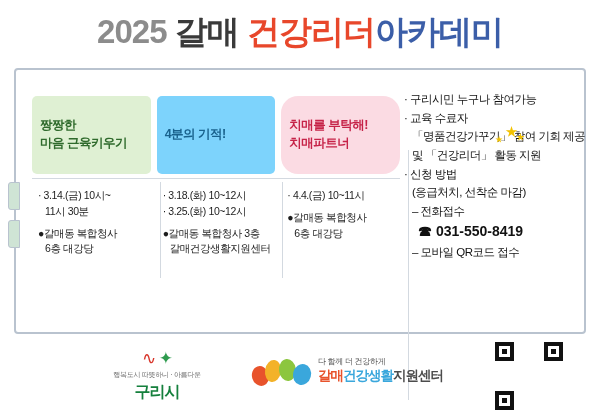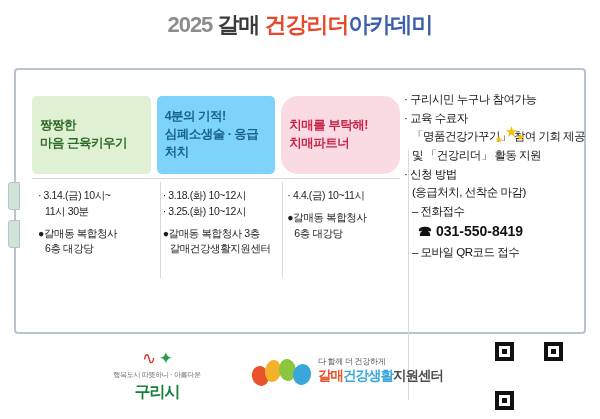--- a/index.html
+++ b/index.html
@@ -23,21 +23,21 @@
   
   .title-row {
     position: absolute;
     top: 10px;
     left: 0;
     width: 600px;
     text-align: center;
     white-space: nowrap;
   }
   .title-row span {
-    font-size: 22px;
+    font-size: 33px;
     font-weight: bold;
     letter-spacing: -1px;
     font-family: "Liberation Sans", sans-serif;
   }
   .t-year { color: #8c8c8c; }
   .t-gal  { color: #3a3a3a; }
   .t-health { color: #e8472b; }
   .t-academy { color: #3b5ea8; }
 
   
@@ -307,21 +307,20 @@
     <div class="nub n2"></div>
 
     <div class="left-col">
       <div class="course-row">
         <div class="course-card c1">
           <div class="line">짱짱한</div>
           <div class="line">마음 근육키우기</div>
         </div>
         <div class="course-card c2">
           <div class="line">4분의 기적!</div>
-          <div class="line">심폐소생술 · 응급처치</div>
         </div>
         <div class="course-card c3">
           <div class="line">치매를 부탁해!</div>
           <div class="line">치매파트너</div>
         </div>
       </div>
 
       <div class="detail-row">
         <div class="detail-card">
           <div class="d-line">· 3.14.(금) 10시~</div>

